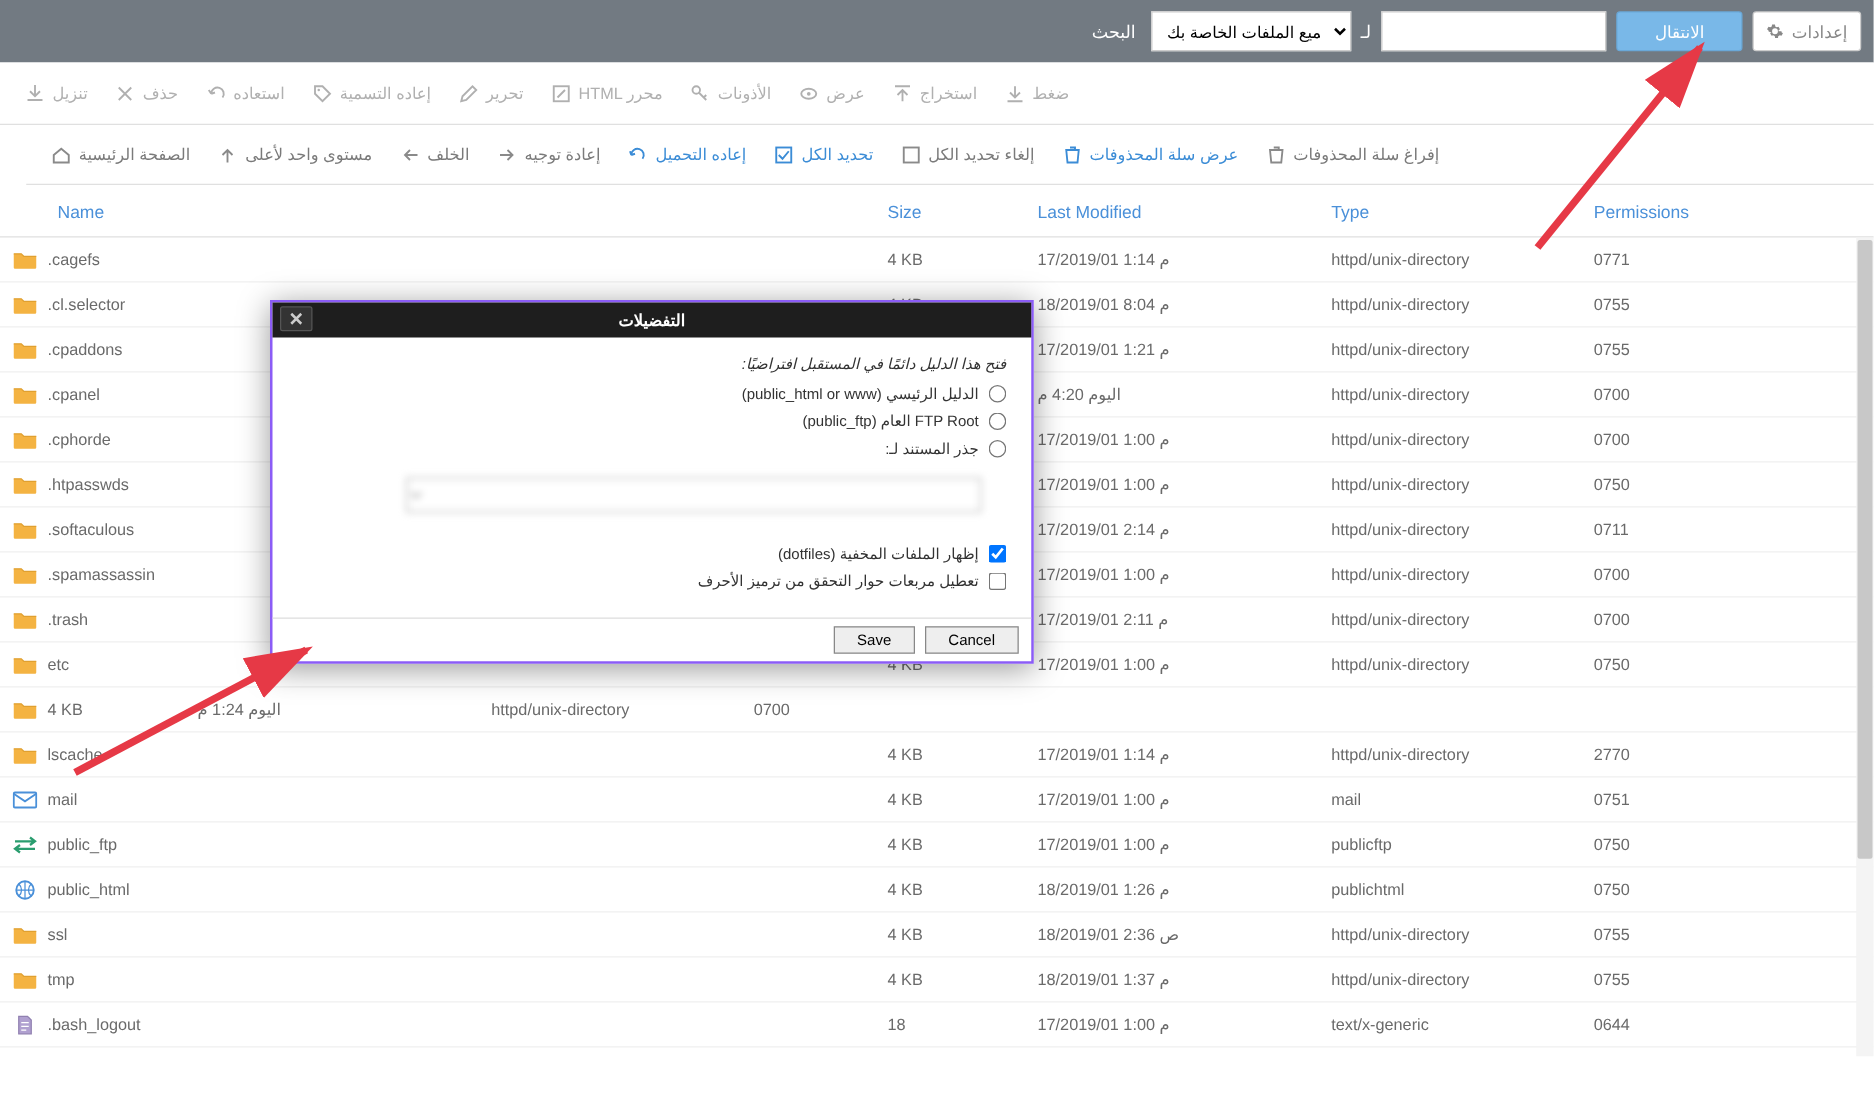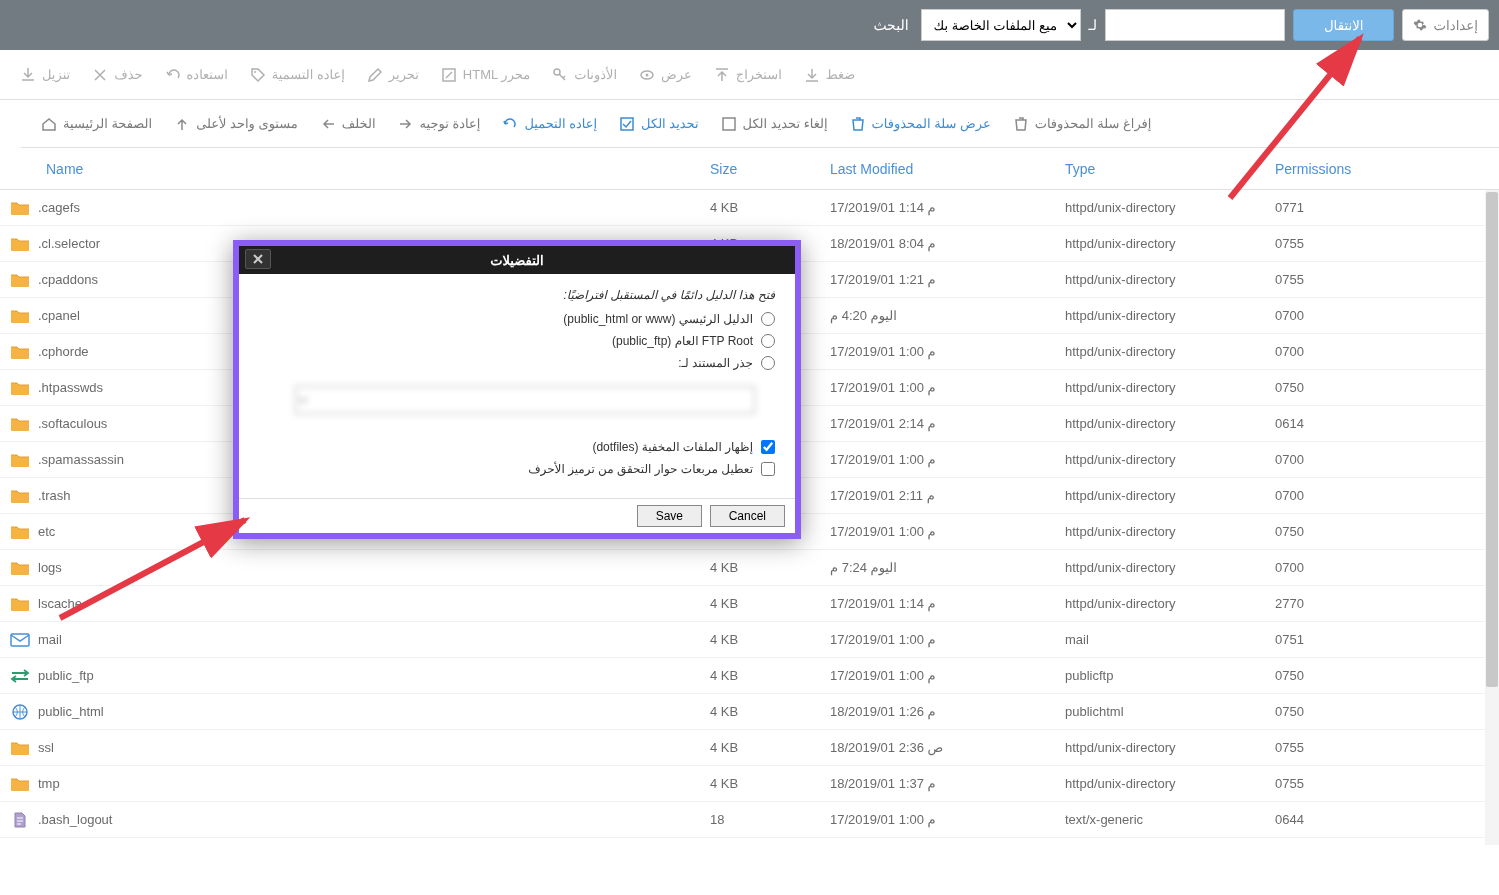--- a/index.html
+++ b/index.html
@@ -34,21 +34,21 @@
 .row { display: flex; height: 36px; align-items: center; border-bottom: 1px solid #f0f0f0; padding: 0 10px; color: #6a6a6a; font-size: 13px; }
 .row .file-icon { width: 28px; display: flex; align-items: center; }
 .row .col-name { width: 672px; }
 .row .col-size { width: 120px; }
 .row .col-modified { width: 235px; }
 .row .col-type { width: 210px; }
 .row .col-perm { width: 120px; }
 
 .folder-svg { width: 20px; height: 16px; }
 
-.modal { position: absolute; left: 233px; top: 240px; width: 568px; background: #fff; box-shadow: 0 4px 24px rgba(0,0,0,0.4); border: 6px solid #8b5cf6; z-index: 100; }
+.modal { position: absolute; left: 216px; top: 240px; width: 611px; background: #fff; box-shadow: 0 4px 24px rgba(0,0,0,0.4); border: 2px solid #8b5cf6; z-index: 100; }
 .modal-header { background: #1e1e1e; color: #fff; height: 28px; display: flex; align-items: center; justify-content: center; position: relative; font-size: 13px; font-weight: bold; }
 .modal-close { position: absolute; left: 6px; top: 3px; background: #333; border: 1px solid #555; width: 26px; height: 20px; display: flex; align-items: center; justify-content: center; cursor: pointer; color: #ccc; border-radius: 2px; }
 .modal-body { padding: 14px 20px; max-height: 300px; overflow-y: auto; direction: rtl; text-align: right; }
 .modal-body .section-title { font-style: italic; color: #333; margin-bottom: 10px; font-size: 12px; }
 .radio-row, .check-row { display: flex; align-items: center; gap: 8px; margin: 8px 0; color: #333; font-size: 12px; }
 .radio-row input, .check-row input { width: 14px; height: 14px; }
 .modal-body select { width: 460px; height: 28px; margin: 8px 20px 18px 0; border: 1px solid #aaa; background: #fff; color: #bbb; padding: 2px 6px; }
 .modal-footer { padding: 6px 10px; text-align: right; border-top: 1px solid #ddd; }
 .modal-footer button { padding: 3px 18px; margin-left: 4px; border: 1px solid #888; background: #eee; cursor: pointer; font-size: 12px; }
 
@@ -313,21 +313,21 @@
       <div class="file-icon">
         <svg class="folder-svg" viewBox="0 0 20 16">
           <path d="M1 3h6l2 2h10v9a1 1 0 01-1 1H2a1 1 0 01-1-1z" fill="#f4b342"></path>
           <path d="M1 3h6l2 2h10" stroke="#e0a030" fill="none"></path>
         </svg>
       </div>
       <div class="col-name">.softaculous</div>
       <div class="col-size">4 KB</div>
       <div class="col-modified">17/2019/01 2:14 م</div>
       <div class="col-type">httpd/unix-directory</div>
-      <div class="col-perm">0614</div>
+      <div class="col-perm">0711</div>
     </div>
     <div class="row">
       <div class="file-icon">
         <svg class="folder-svg" viewBox="0 0 20 16">
           <path d="M1 3h6l2 2h10v9a1 1 0 01-1 1H2a1 1 0 01-1-1z" fill="#f4b342"></path>
           <path d="M1 3h6l2 2h10" stroke="#e0a030" fill="none"></path>
         </svg>
       </div>
       <div class="col-name">.spamassassin</div>
       <div class="col-size">4 KB</div>
@@ -361,23 +361,22 @@
       <div class="col-type">httpd/unix-directory</div>
       <div class="col-perm">0750</div>
     </div>
     <div class="row">
       <div class="file-icon">
         <svg class="folder-svg" viewBox="0 0 20 16">
           <path d="M1 3h6l2 2h10v9a1 1 0 01-1 1H2a1 1 0 01-1-1z" fill="#f4b342"></path>
           <path d="M1 3h6l2 2h10" stroke="#e0a030" fill="none"></path>
         </svg>
       </div>
-      <div class="col-name">logs</div>
-      <div class="col-size">4 KB</div>
-      <div class="col-modified">اليوم 7:24 م</div>
+      <div class="col-size">4 KB</div>
+      <div class="col-modified">اليوم 1:24 م</div>
       <div class="col-type">httpd/unix-directory</div>
       <div class="col-perm">0700</div>
     </div>
     <div class="row">
       <div class="file-icon">
         <svg class="folder-svg" viewBox="0 0 20 16">
           <path d="M1 3h6l2 2h10v9a1 1 0 01-1 1H2a1 1 0 01-1-1z" fill="#f4b342"></path>
           <path d="M1 3h6l2 2h10" stroke="#e0a030" fill="none"></path>
         </svg>
       </div>

